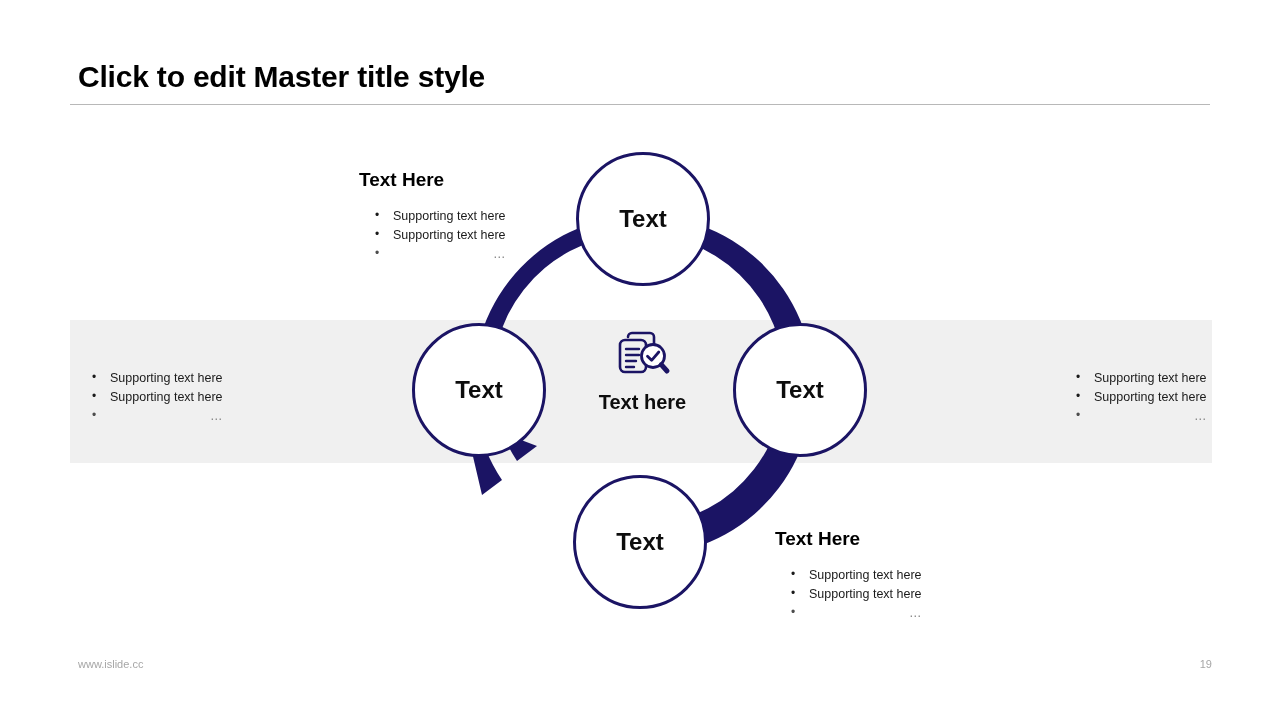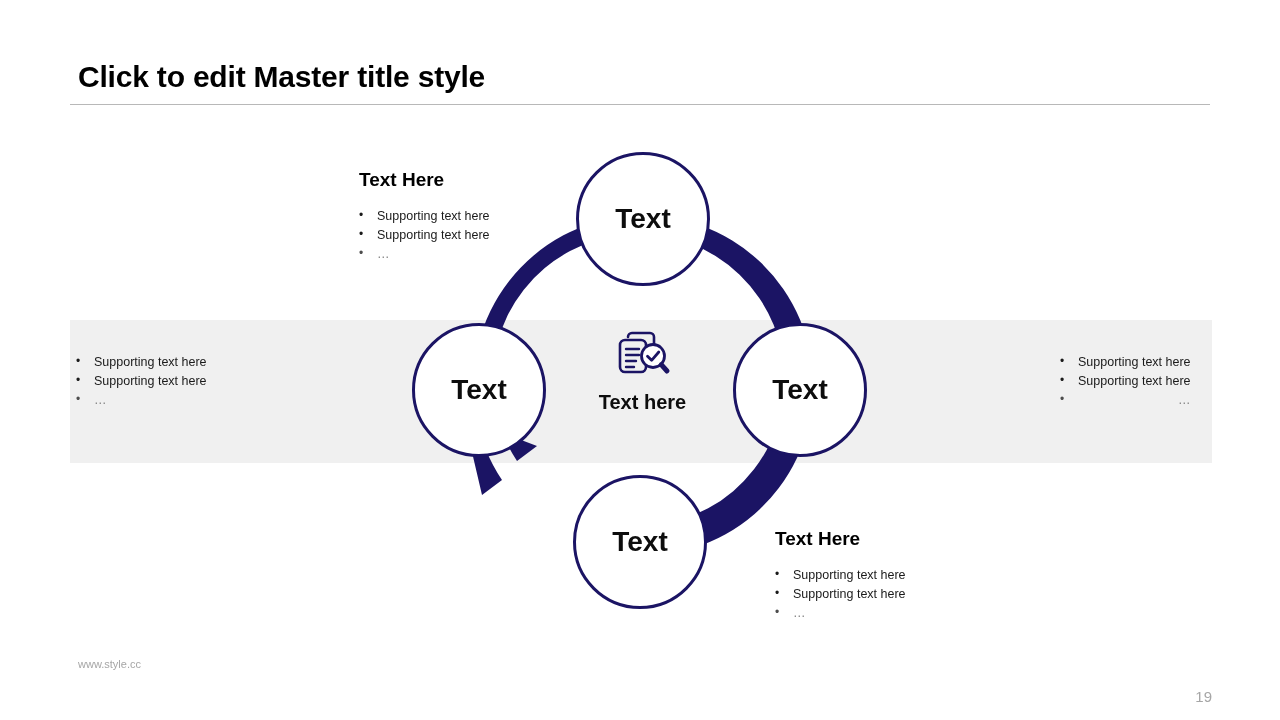--- a/index.html
+++ b/index.html
@@ -75,21 +75,21 @@
     height: 134px;
     border-radius: 50%;
     background: #ffffff;
     border: 3px solid #1b1464;
     box-sizing: border-box;
     display: flex;
     align-items: center;
     justify-content: center;
   }
   .node span {
-    font-size: 28px;
+    font-size: 24px;
     font-weight: bold;
     color: #0d0d0d;
   }
   .node-top    { left: 576px; top: 152px; }
   .node-right  { left: 733px; top: 323px; }
   .node-bottom { left: 573px; top: 475px; }
   .node-left   { left: 412px; top: 323px; }
 
   
   .center-icon {
@@ -114,22 +114,23 @@
   .block { position: absolute; }
   .block-heading {
     font-size: 19px;
     font-weight: bold;
     color: #000000;
     margin: 0 0 16px 0;
     white-space: nowrap;
   }
   .bullets {
     list-style: none;
-    margin: 0;
+    margin: 16px;
     padding: 0;
+    text-align: right;
   }
   .bullets li {
     position: relative;
     padding-left: 18px;
     font-size: 12.5px;
     color: #1a1a1a;
     line-height: 19px;
     white-space: nowrap;
   }
   .bullets li::before {
@@ -153,24 +154,24 @@
   .footer-left {
     position: absolute;
     left: 78px;
     top: 658px;
     font-size: 11px;
     color: #a6a6a6;
   }
   .footer-right {
     position: absolute;
     left: 1160px;
-    top: 688px;
+    top: 658px;
     width: 52px;
     text-align: right;
-    font-size: 15px;
+    font-size: 11px;
     color: #a6a6a6;
   }
 </style>
 </head>
 <body>
 
 <div class="slide">
 
   <div class="title">Click to edit Master title style</div>
   <div class="title-rule"></div>
@@ -250,16 +251,16 @@
 
   <div class="block block-br">
     <div class="block-heading">Text Here</div>
     <ul class="bullets">
       <li>Supporting  text here</li>
       <li>Supporting  text here</li>
       <li class="faded">…</li>
     </ul>
   </div>
 
-  <div class="footer-left">www.style.cc</div>
+  <div class="footer-left">www.islide.cc</div>
   <div class="footer-right">19</div>
 
 </div>
 
 </body></html>

